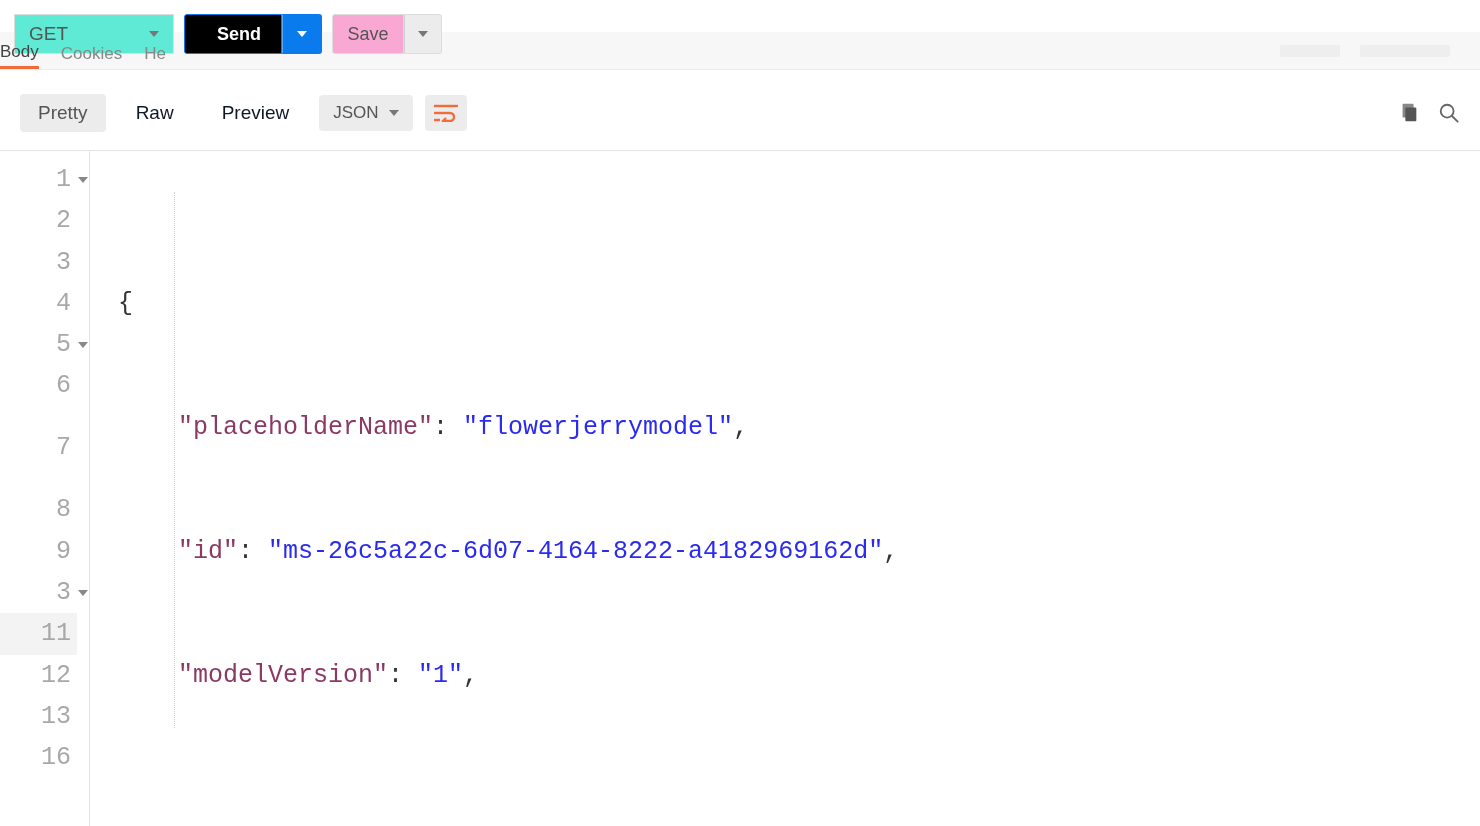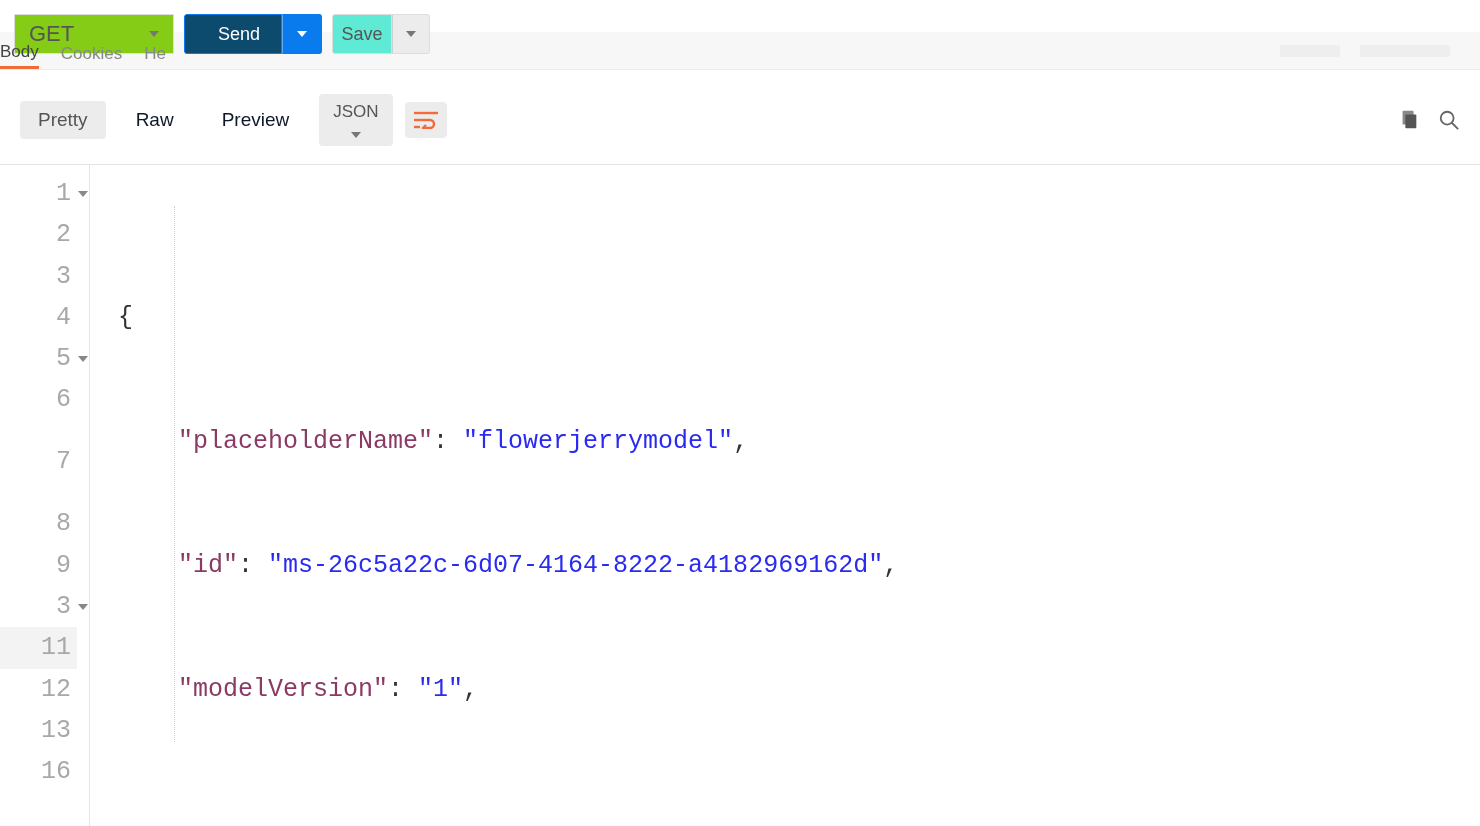--- a/index.html
+++ b/index.html
@@ -14,27 +14,27 @@
   .top-bar {
     display: flex;
     align-items: flex-start;
     padding: 14px 14px 0 14px;
     gap: 10px;
     background: #fff;
   }
   .method-select {
     height: 40px;
     width: 160px;
-    background: #84cc16;
+    background: #5eead4;
     border: 1px solid #ddd;
     display: flex;
     align-items: center;
     justify-content: space-between;
     padding: 13px 14px;
-    font-size: 22px;
+    font-size: 19px;
     color: #555;
     cursor: pointer;
   }
   .method-select .caret, .send-caret-btn .caret, .save-caret-btn .caret, .json-dropdown .caret {
     width: 0; height: 0;
     border-left: 5px solid transparent;
     border-right: 5px solid transparent;
     border-top: 6px solid #777;
   }
   .url-box {
@@ -57,43 +57,43 @@
     display: flex;
     align-items: center;
     justify-content: center;
     font-size: 18px;
     border-radius: 3px;
     cursor: pointer;
     user-select: none;
   }
   .send-group { display: flex; }
   .send-btn {
-    background: #0c4a6e;
+    background: #000000;
     color: #fff;
     width: 98px;
     border: 1px solid #097bed;
-    font-weight: 400;
+    font-weight: 700;
     border-top-right-radius: 0;
     border-bottom-right-radius: 0;
     padding-left: 12px;
   }
   .send-caret-btn {
     background: #097bed;
     border: 1px solid #097bed;
     border-left: 1px solid rgba(255,255,255,0.35);
     width: 40px;
     border-top-left-radius: 0;
     border-bottom-left-radius: 0;
   }
   .send-caret-btn .caret { border-top-color: #fff; }
   .save-group { display: flex; }
   .save-btn {
-    background: #5eead4;
+    background: #f9a8d4;
     color: #555;
-    width: 60px;
+    width: 72px;
     border: 1px solid #ddd;
     border-top-right-radius: 0;
     border-bottom-right-radius: 0;
   }
   .save-caret-btn {
     background: #ececec;
     border: 1px solid #ddd;
     border-left: 1px solid #d0d0d0;
     width: 38px;
     border-top-left-radius: 0;
@@ -146,21 +146,20 @@
   .json-dropdown {
     display: flex;
     align-items: center;
     gap: 10px;
     background: #ececec;
     padding: 8px 14px;
     border-radius: 4px;
     color: #555;
     font-size: 17px;
     cursor: pointer;
-    flex-direction: column;
   }
   .wrap-icon {
     width: 42px; height: 36px;
     background: #ececec;
     border-radius: 4px;
     display: flex; align-items: center; justify-content: center;
     position: relative;
     cursor: pointer;
   }
   .wrap-icon svg { stroke: #f26b3a; }

